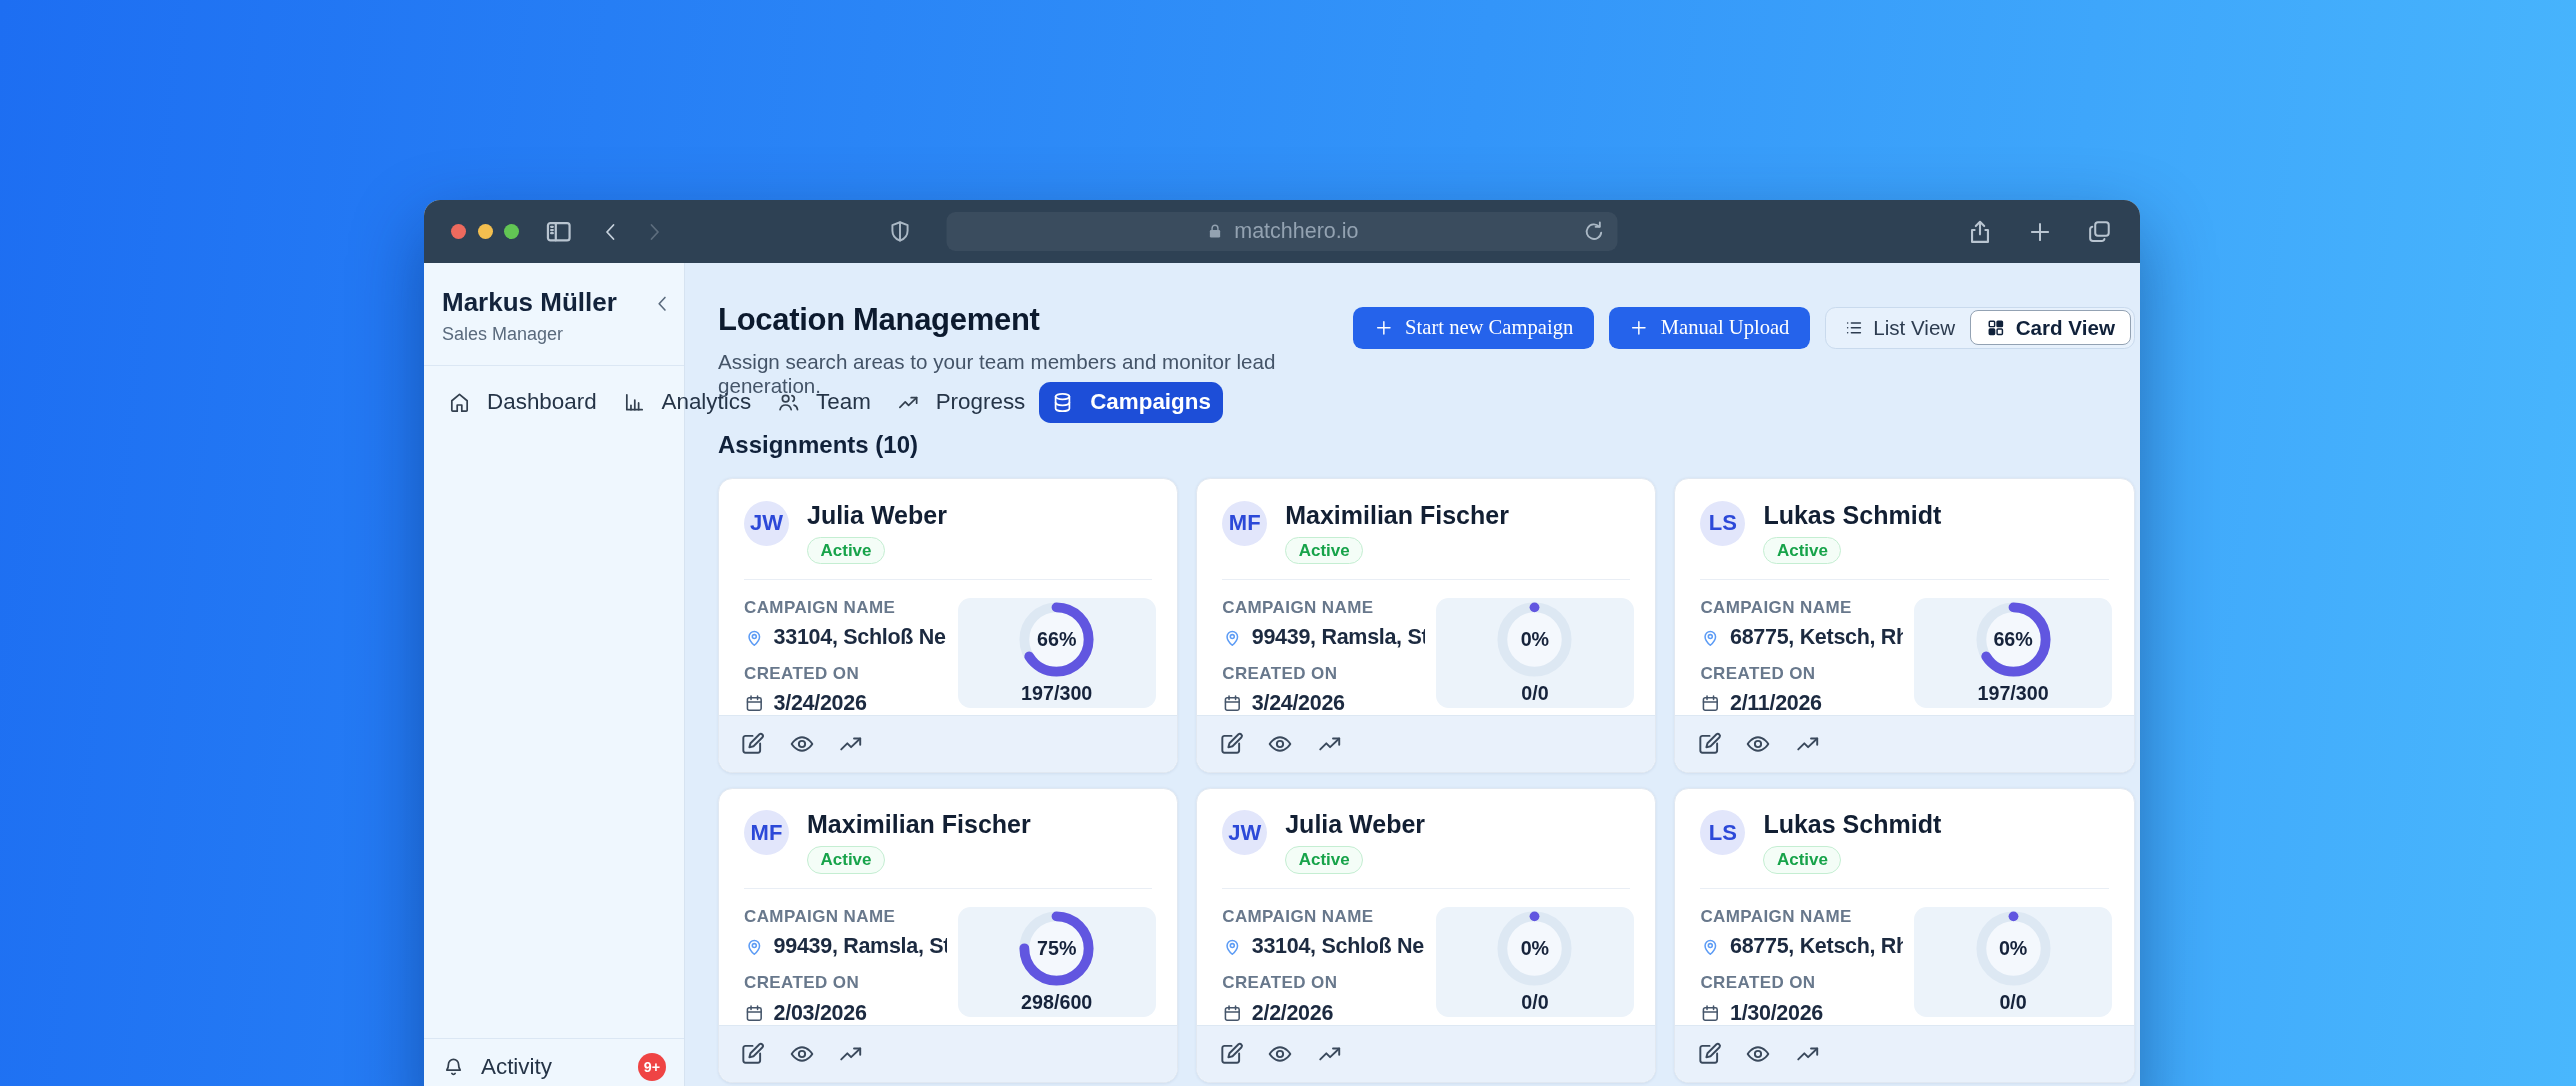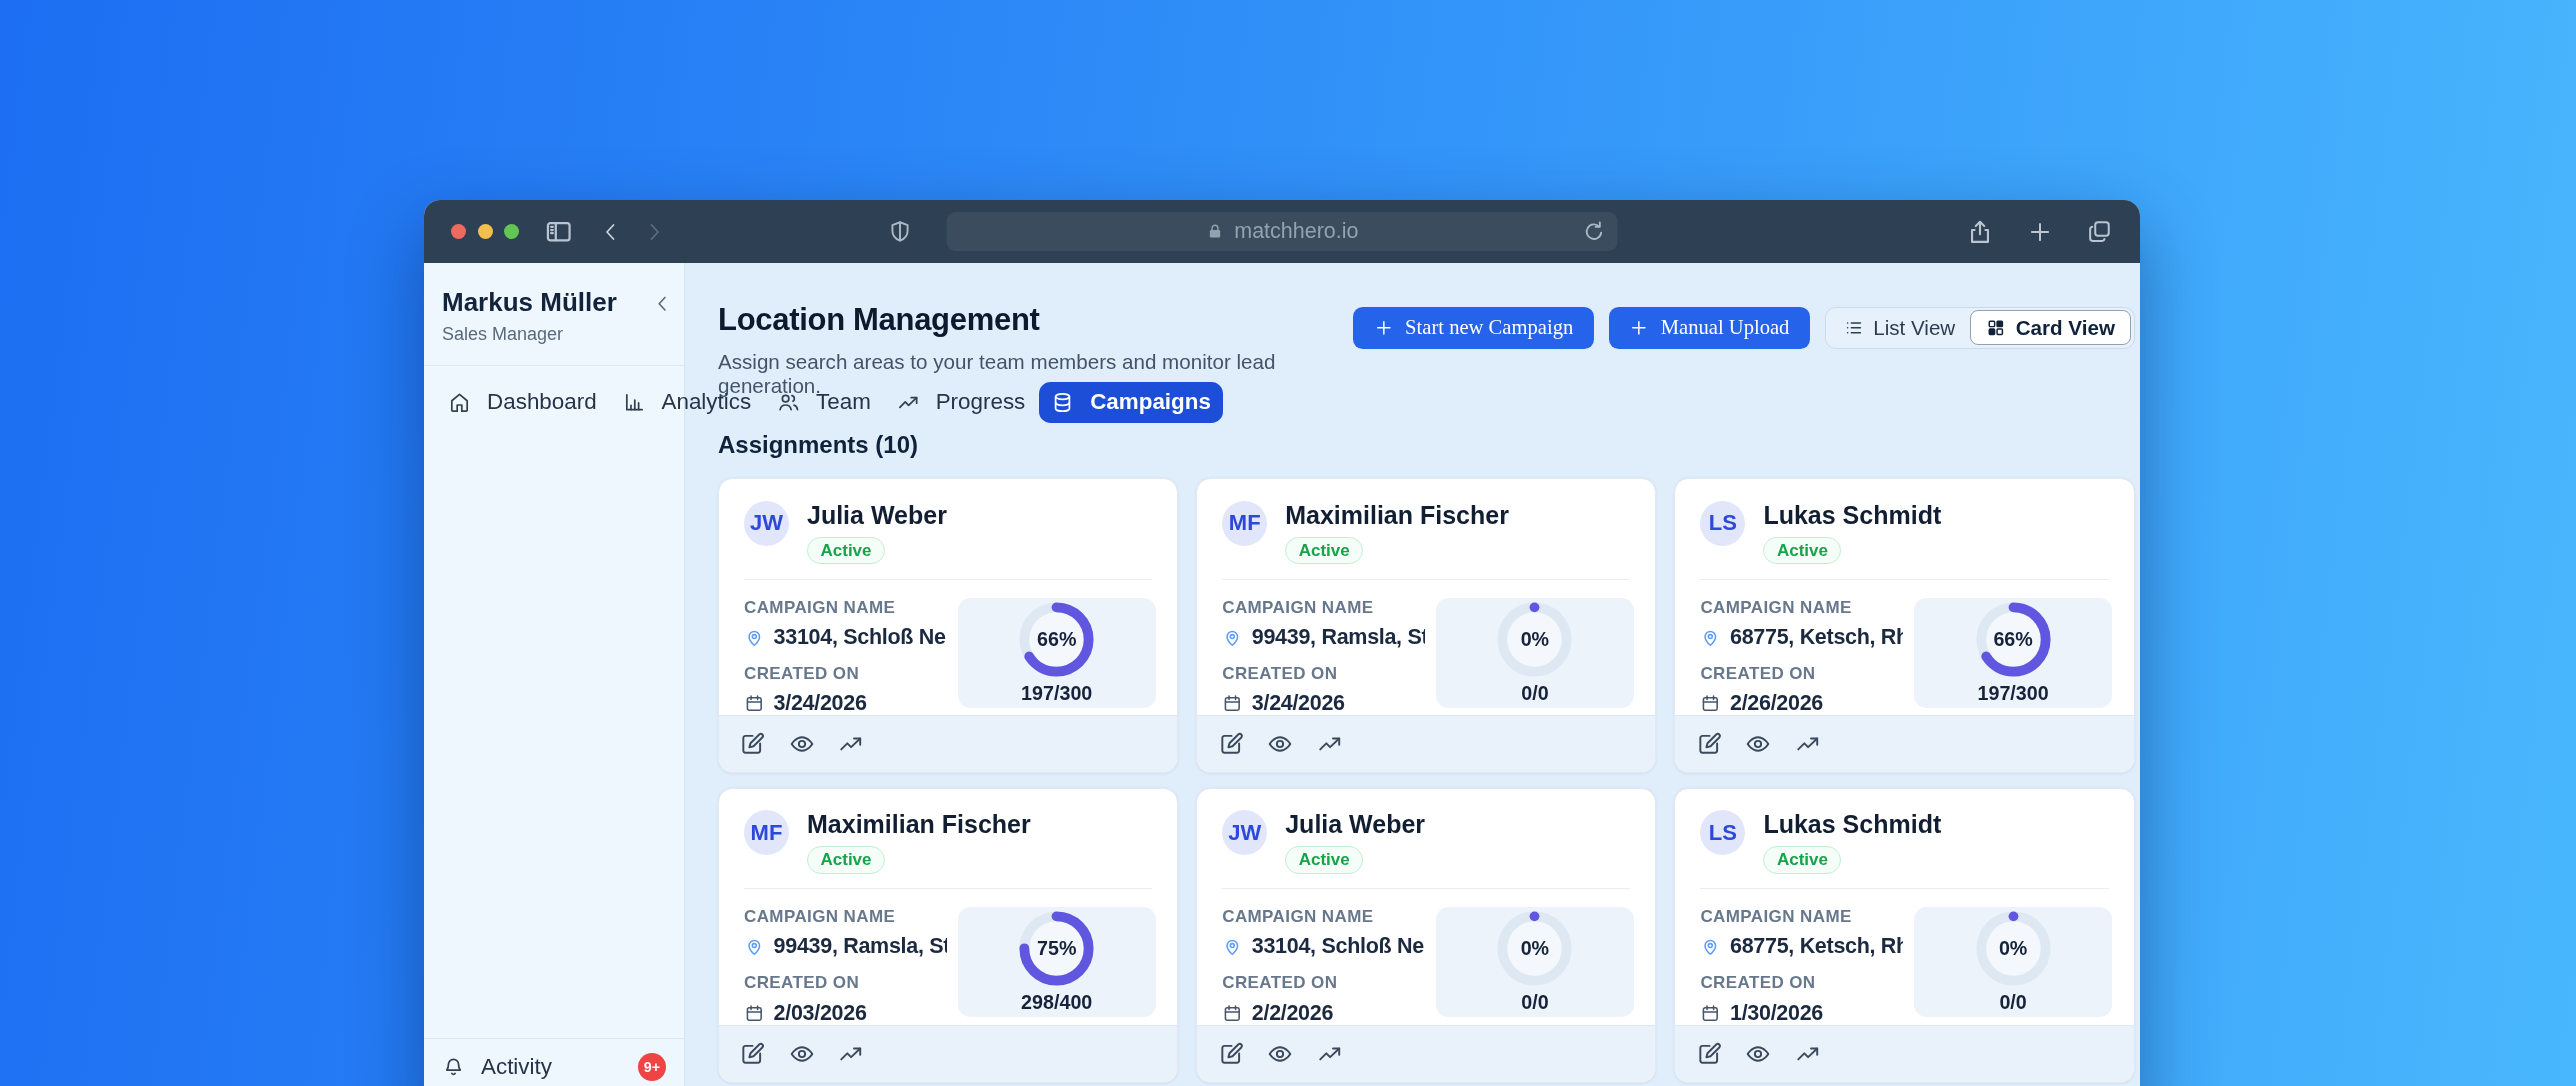--- a/index.html
+++ b/index.html
@@ -473,21 +473,21 @@
         <div class="field-label">CREATED ON</div>
         <div class="field-row" style="margin-bottom:0;">
           <span class="cal">
                     <svg viewBox="0 0 24 24" stroke-width="2">
                       <rect x="4" y="5.5" width="16" height="14.5" rx="2"></rect>
                       <path d="M4 10.4h16"></path>
                       <path d="M8.2 3.4v4.2"></path>
                       <path d="M15.8 3.4v4.2"></path>
                     </svg>
                   </span>
-          <span class="field-value">2/26/2026</span>
+          <span class="field-value">2/11/2026</span>
         </div>
       </div>
       <div class="panel">
         <div class="ring-wrap">
           <svg width="75" height="75" viewBox="0 0 84 84">
             <circle cx="42" cy="42" r="33" fill="#f4f8fd"></circle>
             <circle class="ring-track" cx="42" cy="42" r="36" fill="none" stroke="#dde8f3" stroke-width="11"></circle>
             <circle class="ring-fg" cx="42" cy="42" r="36" fill="none" stroke="#6156e0" stroke-width="11" stroke-linecap="round" transform="rotate(-90 42 42)" stroke-dasharray="149.3 236.2"></circle>
           </svg>
           <span class="percent-label">66%</span>
@@ -558,21 +558,21 @@
       </div>
       <div class="panel">
         <div class="ring-wrap">
           <svg width="75" height="75" viewBox="0 0 84 84">
             <circle cx="42" cy="42" r="33" fill="#f4f8fd"></circle>
             <circle class="ring-track" cx="42" cy="42" r="36" fill="none" stroke="#dde8f3" stroke-width="11"></circle>
             <circle class="ring-fg" cx="42" cy="42" r="36" fill="none" stroke="#6156e0" stroke-width="11" stroke-linecap="round" transform="rotate(-90 42 42)" stroke-dasharray="169.6 236.2"></circle>
           </svg>
           <span class="percent-label">75%</span>
         </div>
-        <div class="ratio-label">298/400</div>
+        <div class="ratio-label">298/600</div>
       </div>
     </div>
     <div class="card-footer">
       <button class="icon-btn">
                 <span>
                   <svg viewBox="0 0 24 24" stroke-width="1.9">
                     <path d="M12.5 4.5H6a2 2 0 0 0-2 2V18a2 2 0 0 0 2 2h11.5a2 2 0 0 0 2-2v-6.5"></path>
                     <path d="M18.9 3a2 2 0 0 1 2.8 2.8l-8.3 8.3-3.8 1 1-3.8z"></path>
                   </svg>
                 </span>

